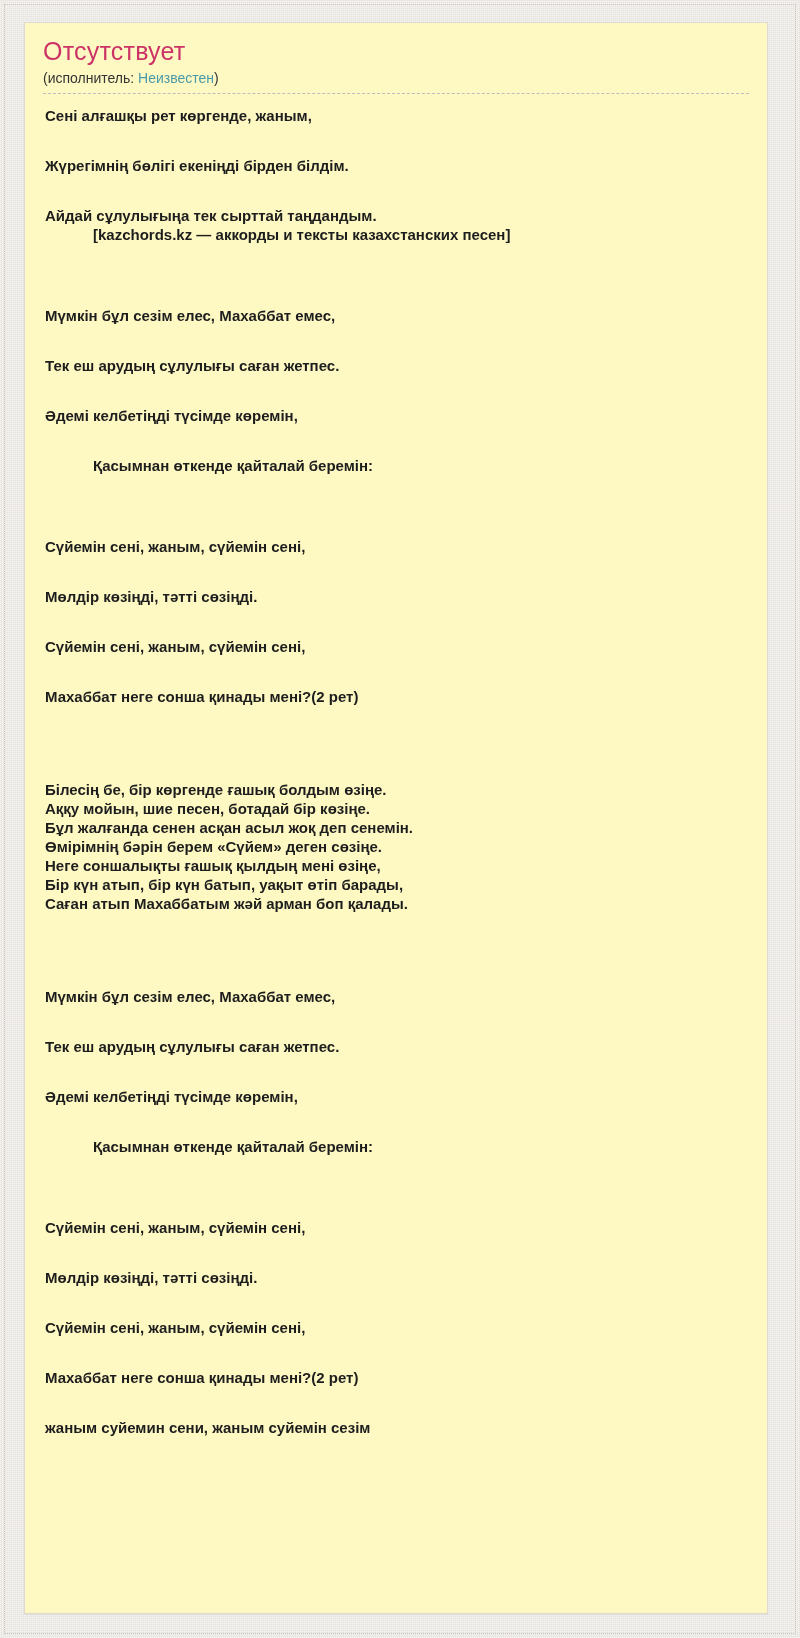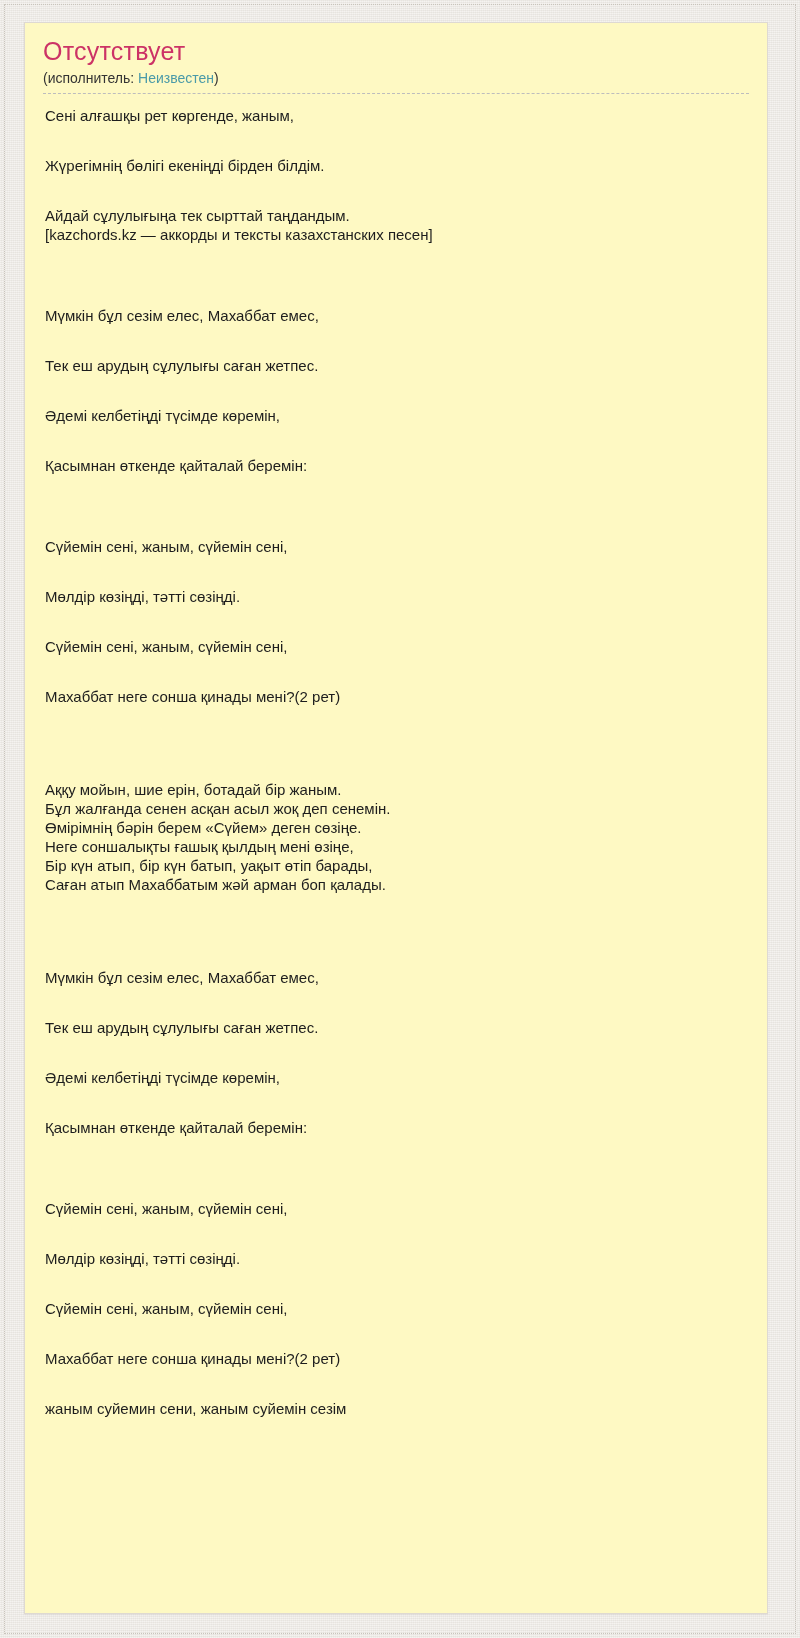--- a/index.html
+++ b/index.html
@@ -82,28 +82,29 @@
     color: #1d1d1d;
     padding: 4px 0 0 2px;
   }
 
   
   .lyric-line {
     margin: 0;
     padding: 0;
     white-space: pre-wrap;
     min-height: 19px;
+    font-weight: bold;
   }
   .lyric-line.loose {
     margin-bottom: 31px;
   }
   .lyric-line.tight {
     margin-bottom: 0;
   }
-  .lyric-line.gap-large { margin-bottom: 62px; }
+  .lyric-line.gap-large { margin-bottom: 62px; margin-left: 48px; }
   .lyric-line.gap-xlarge { margin-bottom: 74px; }
 </style>
 </head>
 <body>
 
 <div class="page-backdrop"></div>
 <div class="edge-dots"></div>
 
 <div class="lyrics-card">
   <div class="card-inner">
@@ -131,21 +132,22 @@
           <p class="lyric-line loose">Әдемі келбетіңді түсімде көремін,</p>
           <p class="lyric-line gap-large">Қасымнан өткенде қайталай беремін:</p>
         </div>
         <div>
           <p class="lyric-line loose">Сүйемін сені, жаным, сүйемін сені,</p>
           <p class="lyric-line loose">Мөлдір көзіңді, тәтті сөзіңді.</p>
           <p class="lyric-line loose">Сүйемін сені, жаным, сүйемін сені,</p>
           <p class="lyric-line gap-xlarge">Махаббат неге сонша қинады мені?(2 рет)</p>
         </div>
         <div>
-          <p class="lyric-line tight">Аққу мойын, шие ерін, ботадай бір жаным.</p>
+          <p class="lyric-line tight">Білесің бе, бір көргенде ғашық болдым өзіңе.</p>
+          <p class="lyric-line tight">Аққу мойын, шие песен, ботадай бір көзіңе.</p>
           <p class="lyric-line tight">Бұл жалғанда сенен асқан асыл жоқ деп сенемін.</p>
           <p class="lyric-line tight">Өмірімнің бәрін берем «Сүйем» деген сөзіңе.</p>
           <p class="lyric-line tight">Неге соншалықты ғашық қылдың мені өзіңе,</p>
           <p class="lyric-line tight">Бір күн атып, бір күн батып, уақыт өтіп барады,</p>
           <p class="lyric-line gap-xlarge">Саған атып Махаббатым жәй арман боп қалады.</p>
         </div>
         <div>
           <p class="lyric-line loose">Мүмкін бұл сезім елес, Махаббат емес,</p>
           <p class="lyric-line loose">Тек еш арудың сұлулығы саған жетпес.</p>
           <p class="lyric-line loose">Әдемі келбетіңді түсімде көремін,</p>

